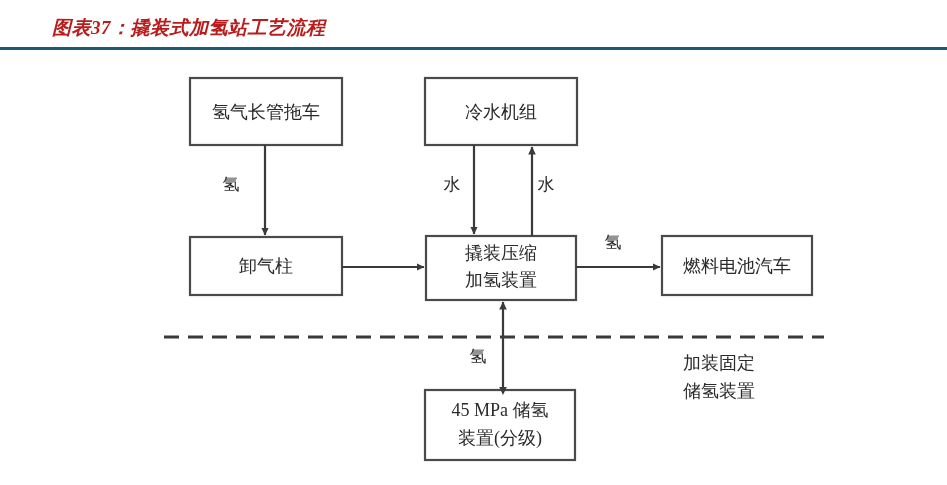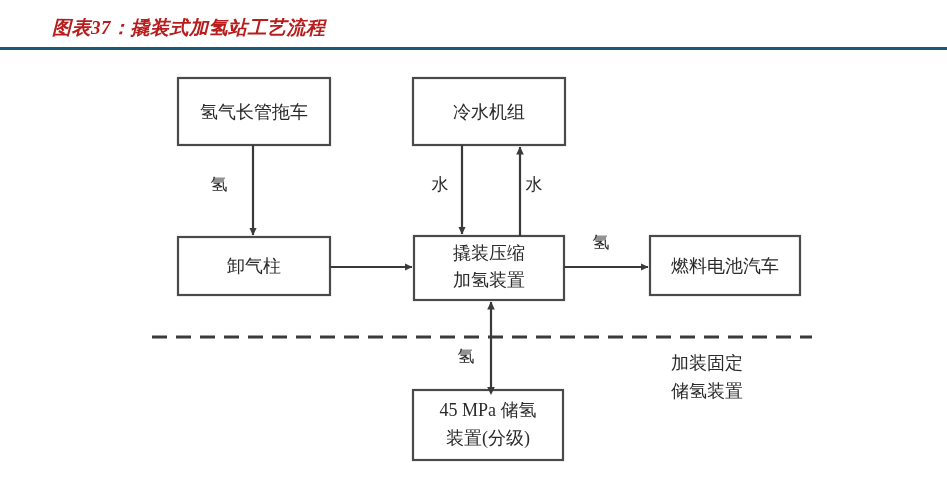--- a/index.html
+++ b/index.html
@@ -40,21 +40,21 @@
     left: 0px;
     top: 47px;
     width: 947px;
     height: 3px;
     background: #1b5a72;
   }
 
   
   #diagram {
     position: absolute;
-    left: 0;
+    left: 12px;
     top: 52px;
     width: 914px;
     height: 433px;
     text-decoration: underline;
   }
   #diagram svg { display: block; }
 
   .box-label {
     font-family: "DejaVu Sans", "Liberation Sans", sans-serif;
     font-size: 18px;

